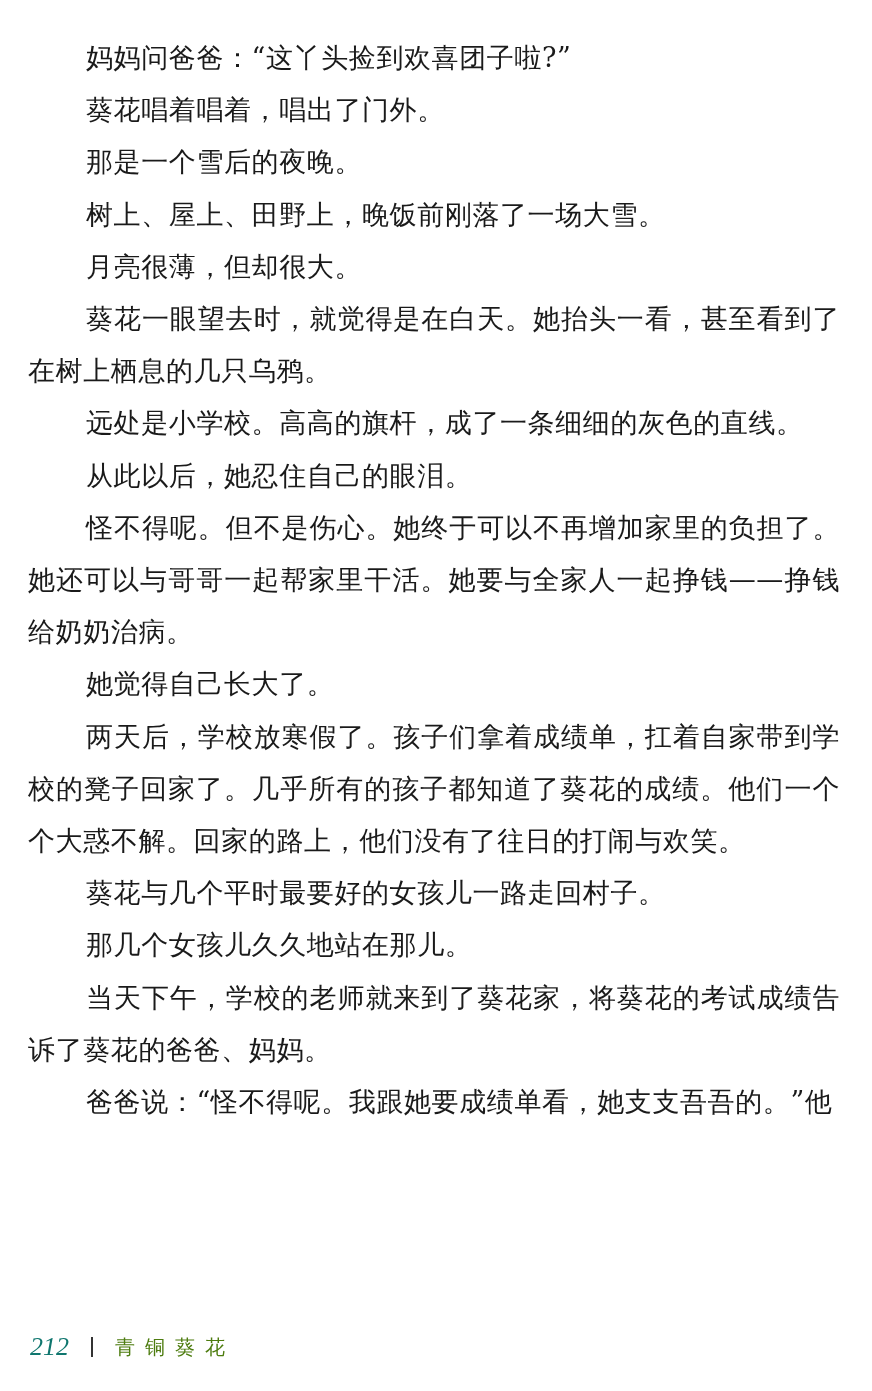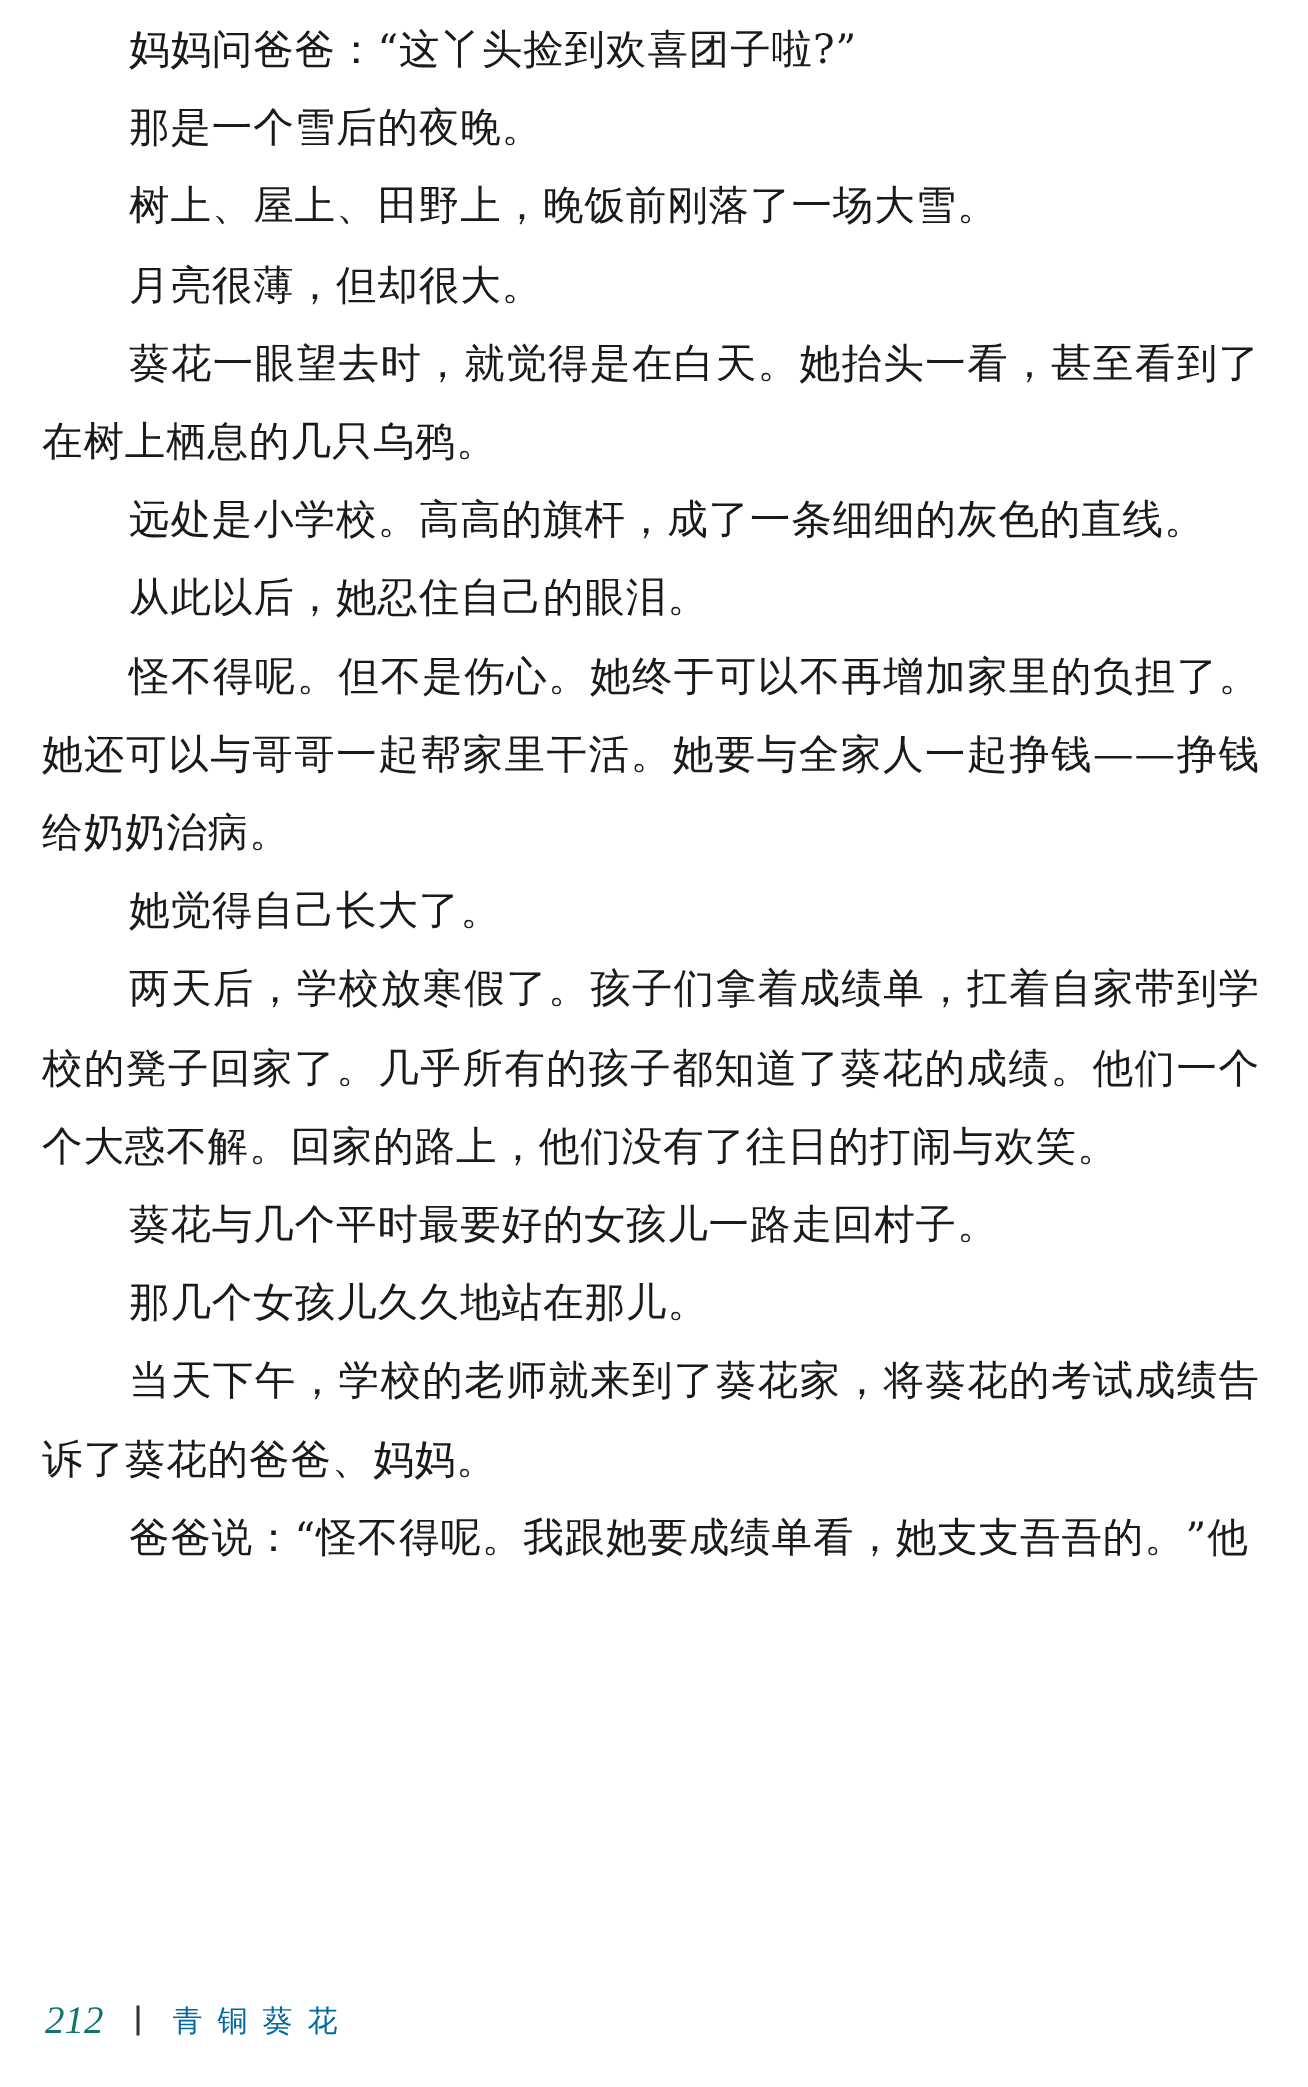--- a/index.html
+++ b/index.html
@@ -1,43 +1,44 @@
 <!DOCTYPE html>
 <html><head>
 <meta charset="utf-8">
 <style>
   html, body { margin: 0; padding: 0; background: #ffffff; }
   body { width: 872px; height: 1391px; position: relative; overflow: hidden; }
-  .page { position: absolute; left: 28px; top: 8px; width: 812px; }
+  .page { position: absolute; left: 28px; top: 32px; width: 812px; }
   .para {
     font-family: "DejaVu Serif", "Liberation Serif", serif;
     font-size: 27px;
     line-height: 52.2px;
     color: #1a1a1a;
     margin: 0;
     text-indent: 58px;
     text-align: justify;
     letter-spacing: 0.6px;
   }
   .footer { position: absolute; left: 30px; top: 1332px; display: flex; align-items: center; }
   .page-num {
     font-family: "Liberation Serif", "DejaVu Serif", serif;
     font-style: italic; font-size: 26px; color: #0f766e;
   }
   .sep { width: 2px; height: 20px; background: #333; margin-left: 22px; margin-right: 22px; }
   .book-title {
     font-family: "DejaVu Sans", "Liberation Sans", sans-serif;
-    font-size: 20px; color: #0369a1; letter-spacing: 10px;
+    font-size: 20px; color: #4d7c0f; letter-spacing: 10px;
   }
 </style>
 </head>
 <body>
 
 <div class="page">
   <p class="para">妈妈问爸爸：“这丫头捡到欢喜团子啦?”</p>
+  <p class="para">葵花唱着唱着，唱出了门外。</p>
   <p class="para">那是一个雪后的夜晚。</p>
   <p class="para">树上、屋上、田野上，晚饭前刚落了一场大雪。</p>
   <p class="para">月亮很薄，但却很大。</p>
   <p class="para">葵花一眼望去时，就觉得是在白天。她抬头一看，甚至看到了在树上栖息的几只乌鸦。</p>
   <p class="para">远处是小学校。高高的旗杆，成了一条细细的灰色的直线。</p>
   <p class="para">从此以后，她忍住自己的眼泪。</p>
   <p class="para">怪不得呢。但不是伤心。她终于可以不再增加家里的负担了。她还可以与哥哥一起帮家里干活。她要与全家人一起挣钱——挣钱给奶奶治病。</p>
   <p class="para">她觉得自己长大了。</p>
   <p class="para">两天后，学校放寒假了。孩子们拿着成绩单，扛着自家带到学校的凳子回家了。几乎所有的孩子都知道了葵花的成绩。他们一个个大惑不解。回家的路上，他们没有了往日的打闹与欢笑。</p>
   <p class="para">葵花与几个平时最要好的女孩儿一路走回村子。</p>

